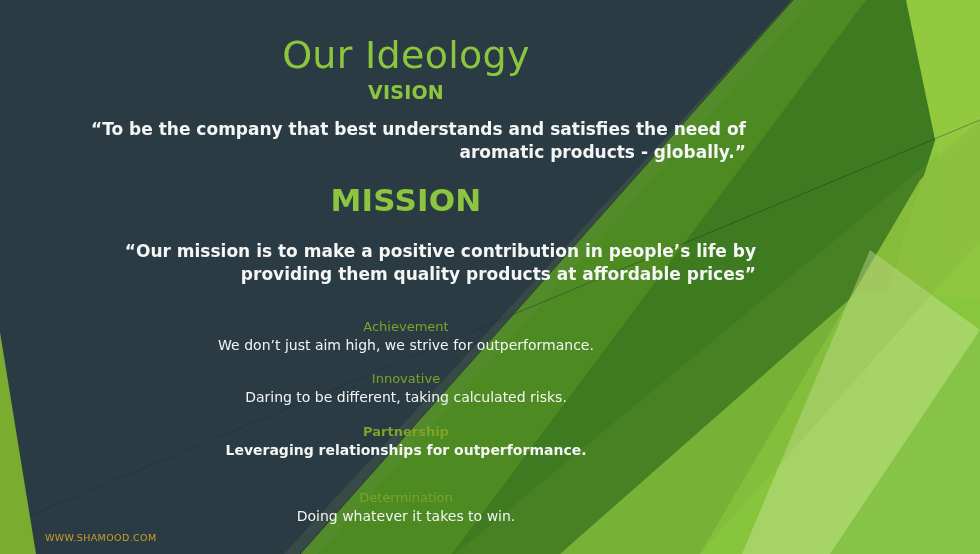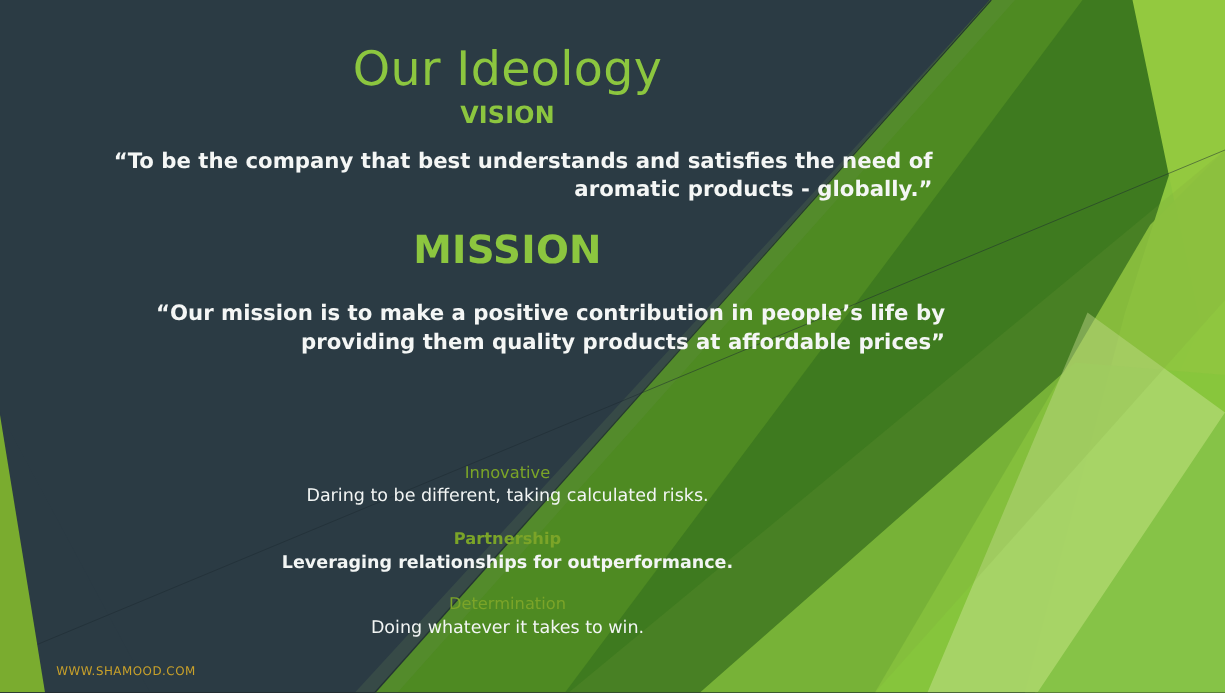--- a/index.html
+++ b/index.html
@@ -101,21 +101,21 @@
   }
   .value-desc {
     color: #f2f5f4;
     font-size: 14px;
     line-height: 18px;
     margin-top: 1px;
   }
   .vb0 { top: 318px; }
   .vb1 { top: 370px; }
   .vb2 { top: 423px; font-weight: bold; }
-  .vb3 { top: 475px; }
+  .vb3 { top: 489px; }
 
   .footer-url {
     position: absolute;
     left: 45px;
     top: 532px;
     font-size: 9.5px;
     line-height: 12px;
     font-weight: normal;
     color: #c8a02a;
     letter-spacing: 0.4px;
@@ -156,20 +156,24 @@
 
     <div class="slide-title">Our Ideology</div>
 
     <div class="section-head head-vision">VISION</div>
     <div class="statement statement-vision">“To be the company that best understands and satisfies the need of aromatic products - globally.”</div>
 
     <div class="section-head head-mission">MISSION</div>
     <div class="statement statement-mission">“Our mission is to make a positive contribution in people’s life by providing them quality products at affordable prices”</div>
 
 
+    <div class="value-block vb0">
+      <div class="value-name">Achievement</div>
+      <div class="value-desc">We don’t just aim high, we strive for outperformance.</div>
+    </div>
 
     <div class="value-block vb1">
       <div class="value-name">Innovative</div>
       <div class="value-desc">Daring to be different, taking calculated risks.</div>
     </div>
 
     <div class="value-block vb2">
       <div class="value-name">Partnership</div>
       <div class="value-desc">Leveraging relationships for outperformance.</div>
     </div>

